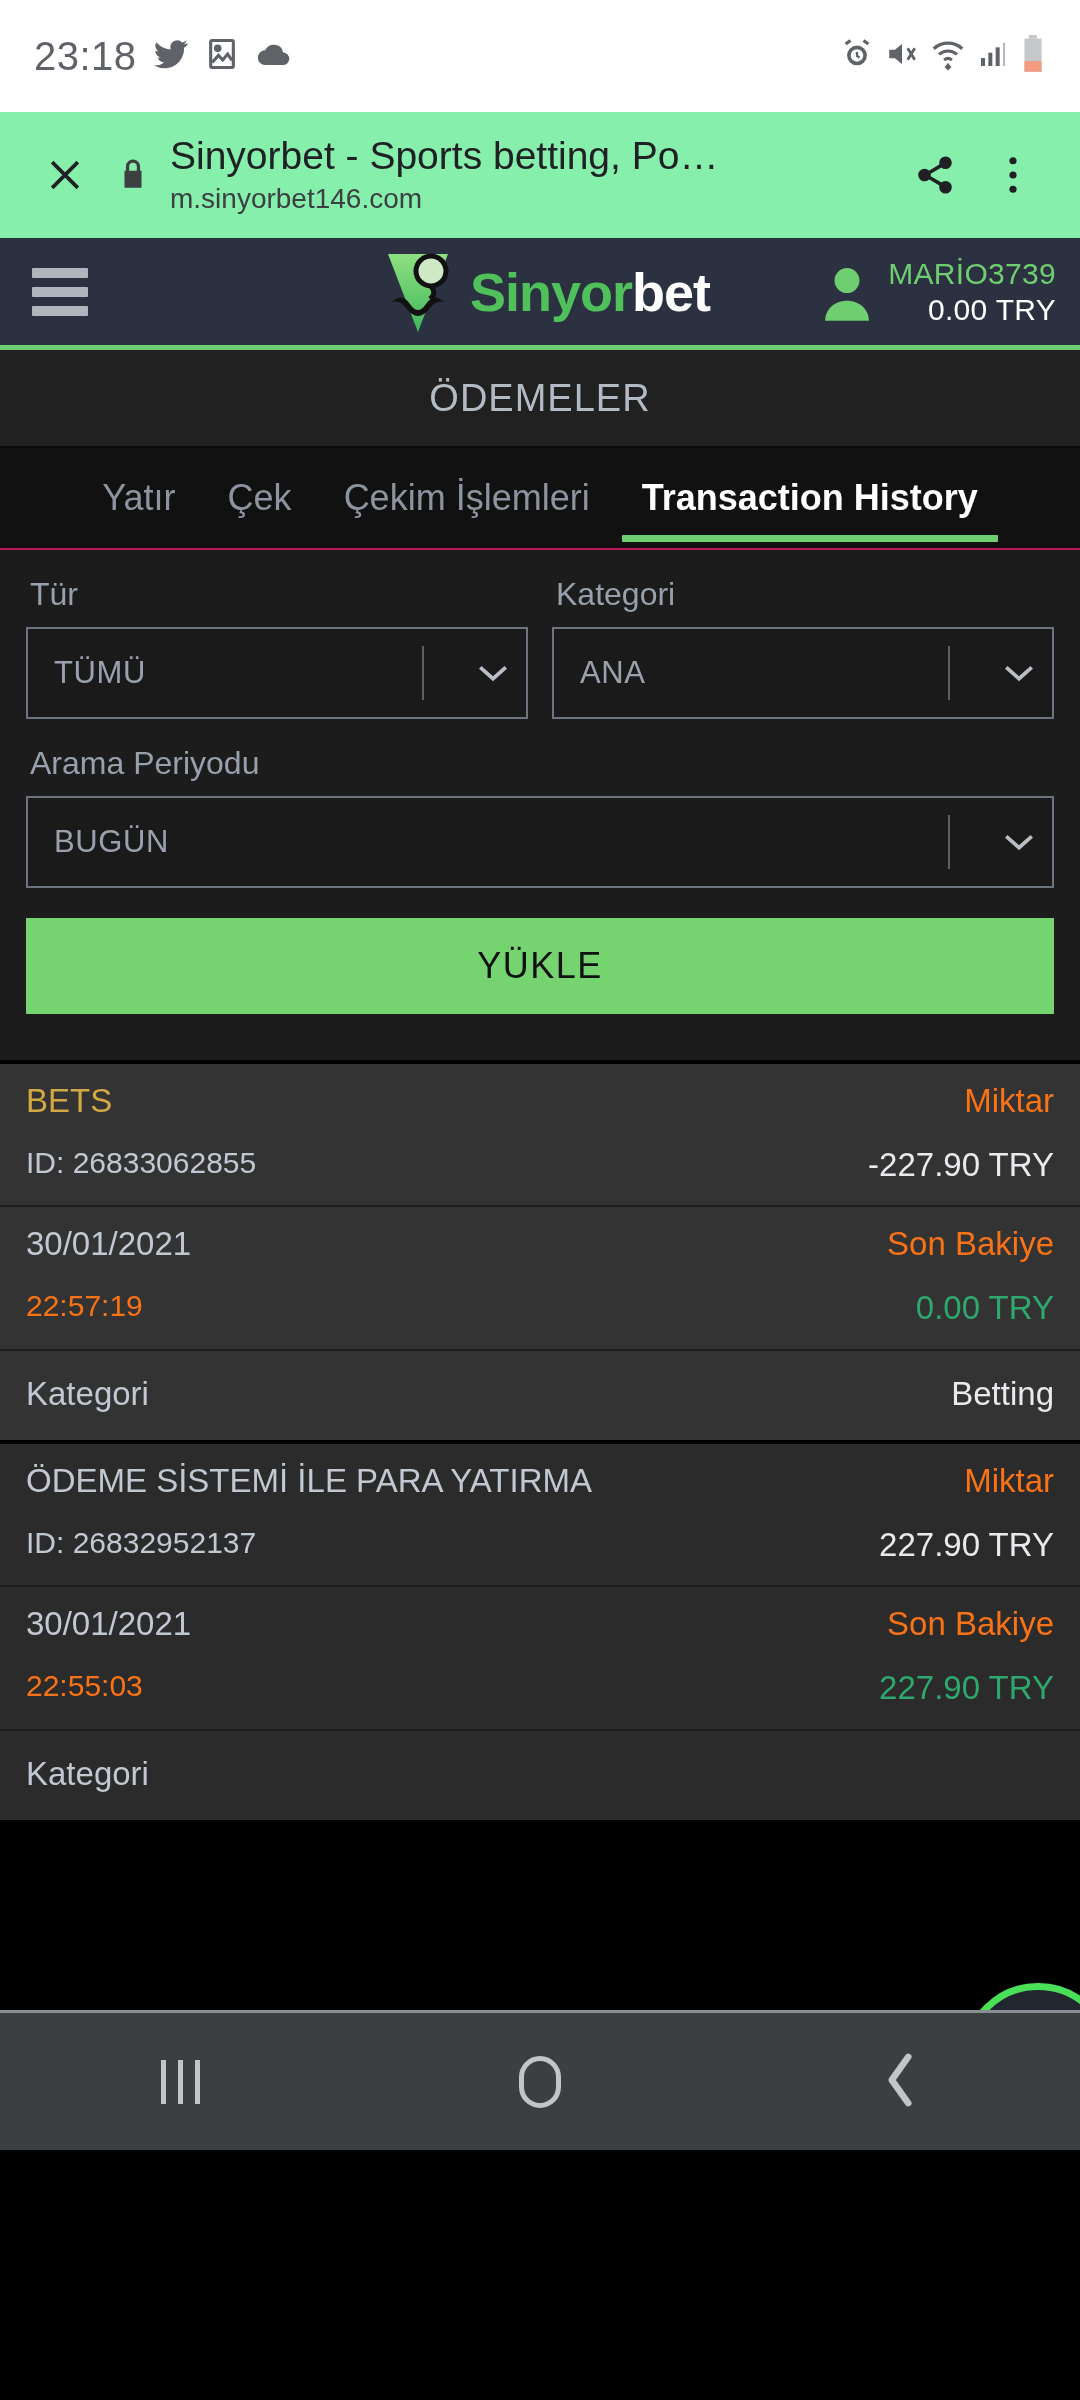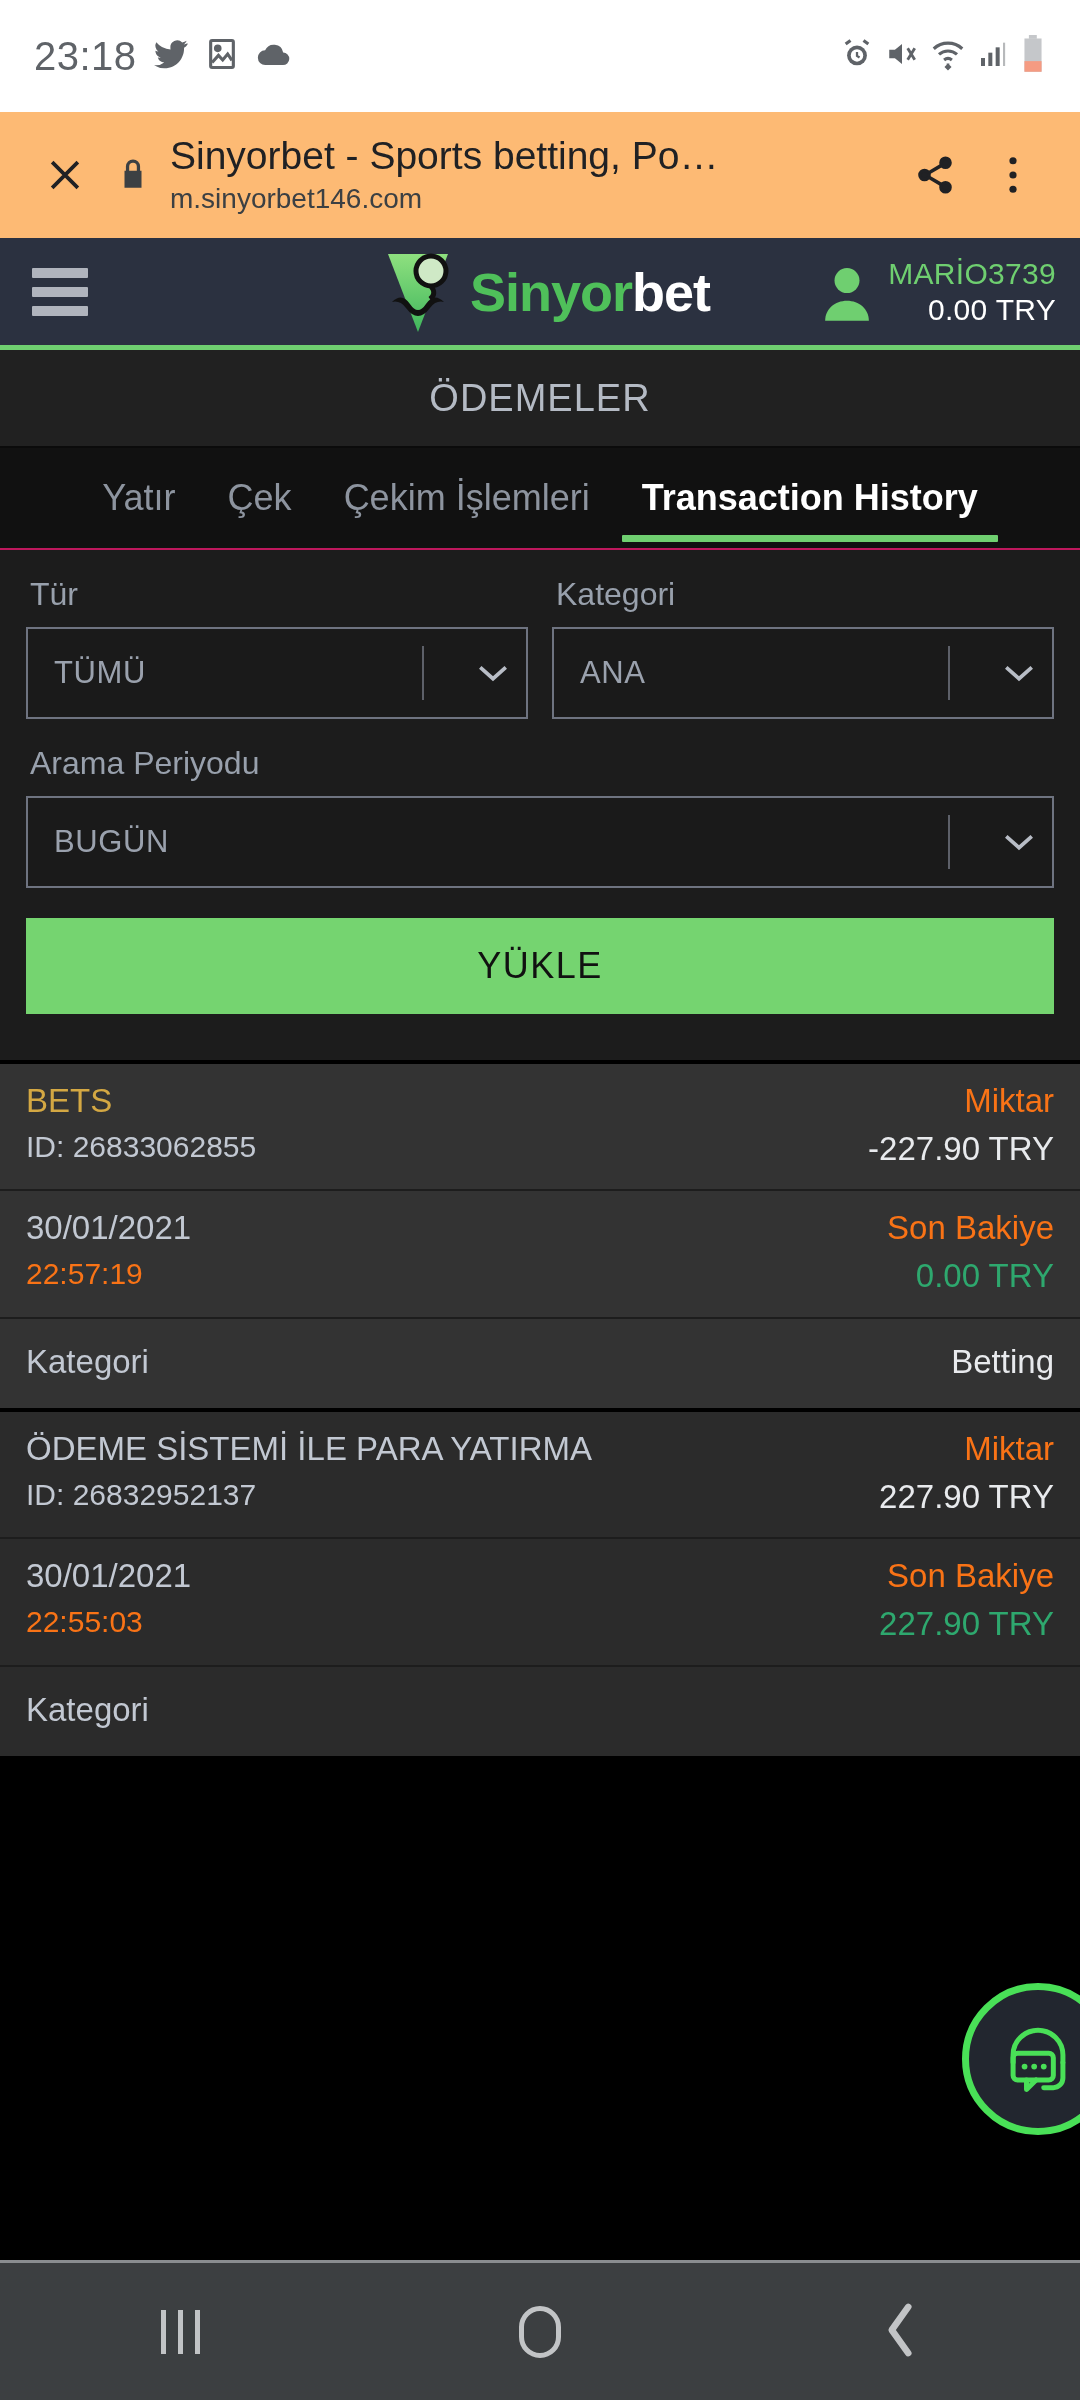--- a/index.html
+++ b/index.html
@@ -2,36 +2,36 @@
 <html><head>
 <meta charset="utf-8">
 <style>
   * { margin:0; padding:0; box-sizing:border-box; }
   html, body {
     width:1080px; height:2400px;
     background:#000;
     font-family:"Liberation Sans", sans-serif;
     overflow:hidden;
   }
-  #screen { position:relative; width:1080px; height:2400px; background:#000; }
+  #screen { position:relative; width:1080px; height:2150px; background:#000; }
 
   
   .statusbar {
     height:112px; background:#ffffff;
     display:flex; align-items:center; justify-content:space-between;
     padding:0 34px;
   }
   .sb-left { display:flex; align-items:center; gap:16px; }
   .sb-time { font-size:40px; color:#5f6368; letter-spacing:.5px; }
   .sb-right { display:flex; align-items:center; gap:11px; }
   .sb-ico { display:inline-block; color:#5f6368; }
 
   
   .cct {
-    height:126px; background:#fdba74;
+    height:126px; background:#86efac;
     display:flex; align-items:center; padding:0 28px;
   }
   .cct-x { width:74px; display:flex; align-items:center; justify-content:center; }
   .cct-lock { width:62px; display:flex; align-items:center; justify-content:center; }
   .cct-txt { flex:1; min-width:0; padding-left:6px; }
   .cct-title {
     font-size:39px; color:#202124; white-space:nowrap; overflow:hidden;
     text-overflow:clip; line-height:1.18;
   }
   .cct-url { font-size:28px; color:#3c4043; line-height:1.28; margin-top:2px; }
@@ -108,21 +108,21 @@
   .tx.odd  .row { background:#333333; }
   .tx.even .row { background:#2b2b2b; }
   .row {
     display:flex; align-items:flex-start; justify-content:space-between;
     padding:16px 26px 18px; border-bottom:2px solid #1d1d1d;
   }
   .row:last-child { border-bottom:0; }
   .cell-l { text-align:left; min-width:0; }
   .cell-r { text-align:right; flex-shrink:0; padding-left:18px; }
   .t-main { font-size:33px; line-height:1.3; }
-  .t-sub  { font-size:30px; line-height:1.35; margin-top:4px; }
+  .t-sub  { font-size:30px; line-height:1.35; margin-top:20px; }
   .gold   { color:#d4a843; }
   .light  { color:#c2c8d2; }
   .dim    { color:#f97316; }
   .white  { color:#e8eaed; }
   .green  { color:#2ea86e; }
   .row.kat { padding-top:22px; padding-bottom:24px; }
   .row.kat .t-main { font-size:33px; }
 
   
   .fab {

